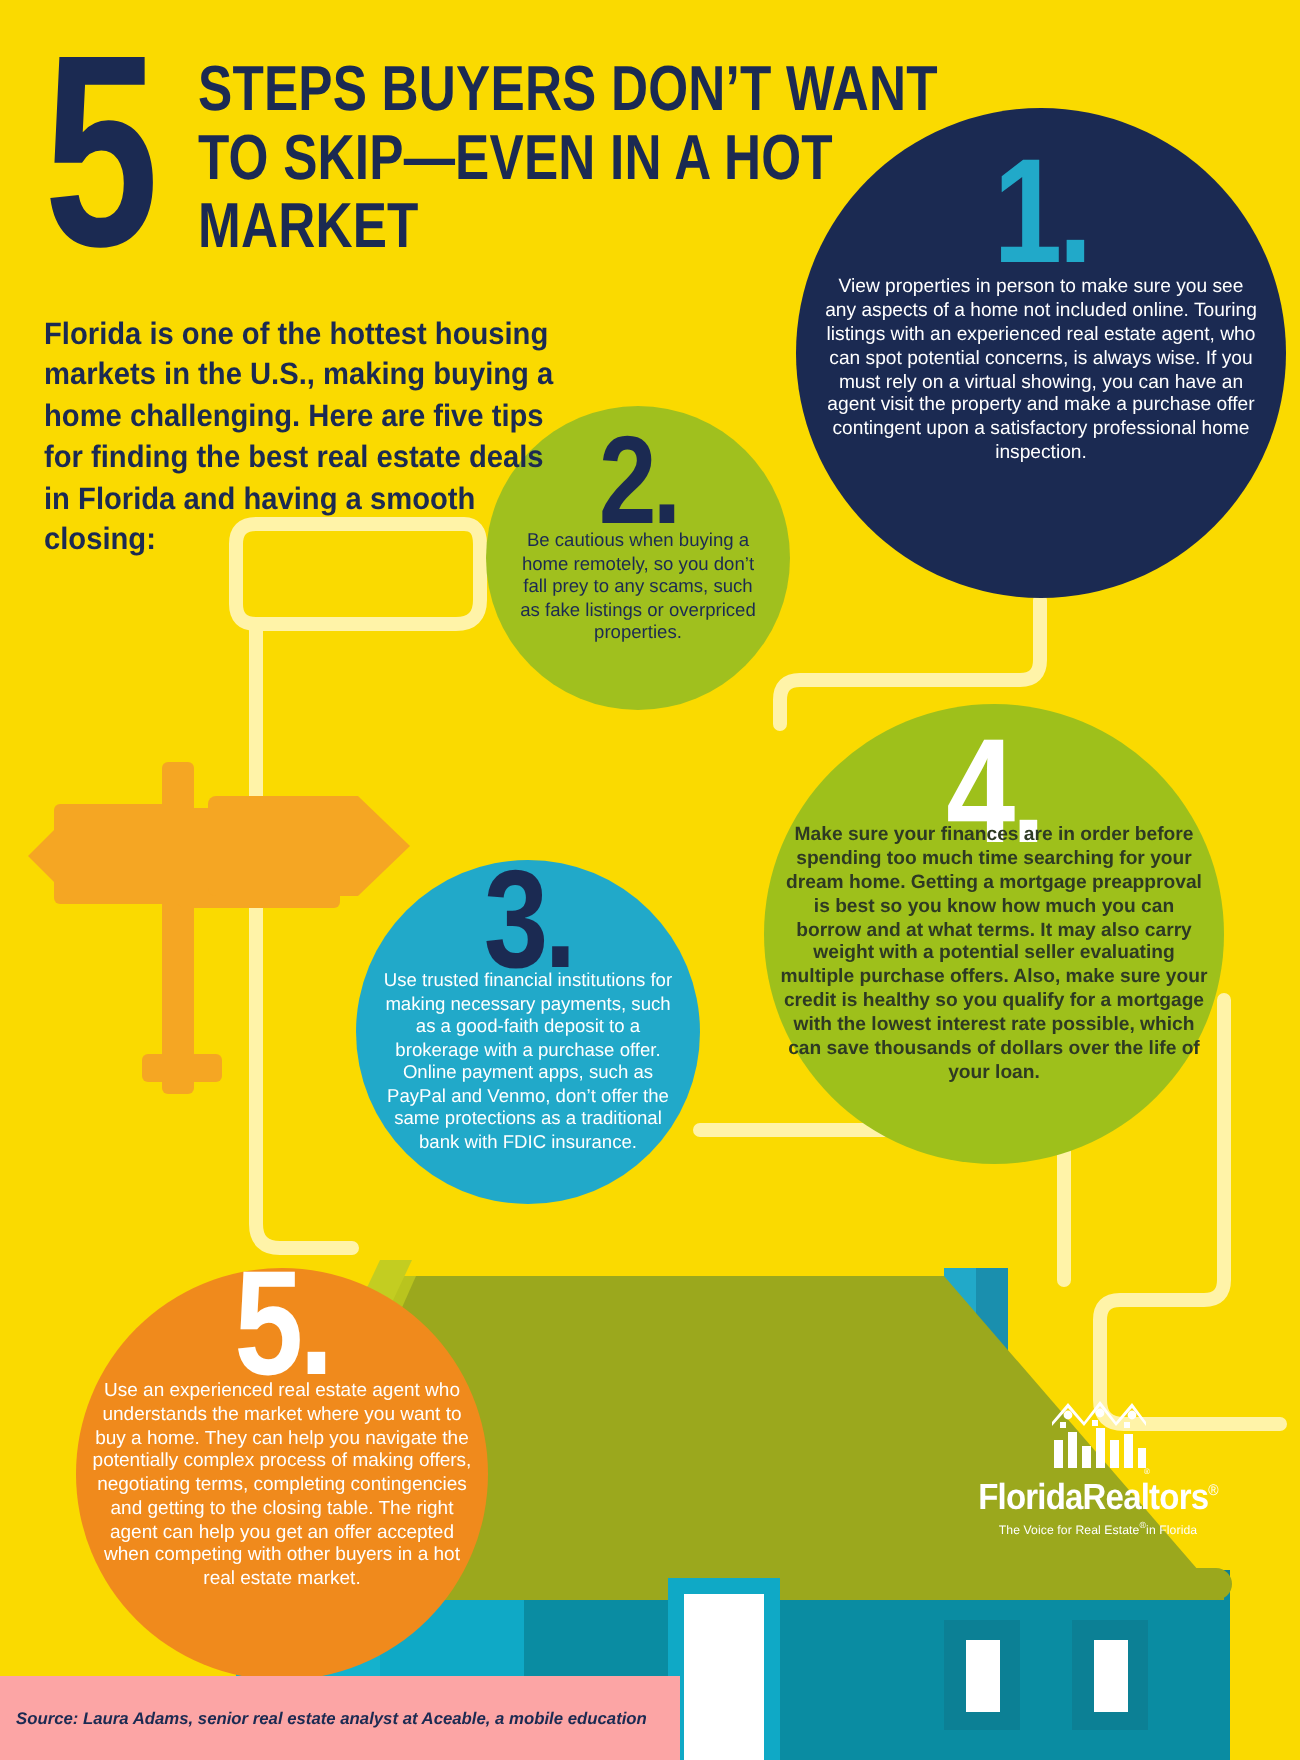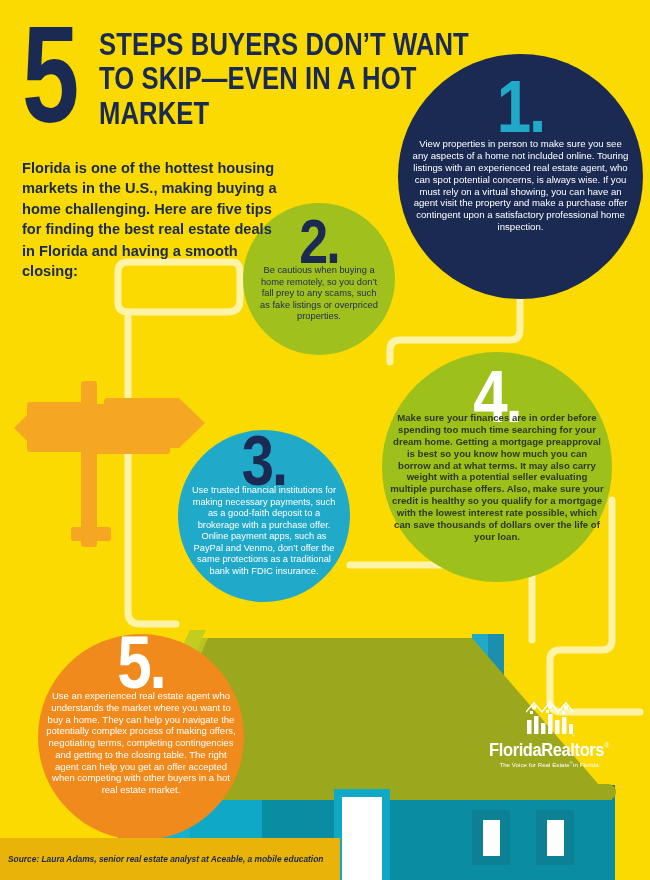--- a/index.html
+++ b/index.html
@@ -87,21 +87,21 @@
   #logo{position:absolute;z-index:7;left:484px;top:700px;width:130px;text-align:center;color:#fff;}
   #logo .mark{display:block;margin:0 auto 3px auto;}
   #logo .wordmark{font-size:16.5px;font-weight:700;letter-spacing:-.4px;line-height:1;transform:scaleY(1.1);transform-origin:center;}
   #logo .wordmark sup{font-size:7px;vertical-align:super;font-weight:400;}
   #logo .tagline{font-size:6.1px;margin-top:3px;letter-spacing:.05px;line-height:1;}
   #logo .tagline sup{font-size:4.4px;vertical-align:super;}
 
   
   #footer{
     position:absolute;z-index:8;left:0;bottom:0;width:340px;height:42px;
-    background:#eab308;
+    background:#fca5a5;
     display:flex;flex-direction:column;justify-content:center;
     padding-left:8px;box-sizing:border-box;
   }
   #footer div{
     font-style:italic;font-weight:700;font-size:8.4px;line-height:1.45;color:#1b2a52;
   }
 </style>
 </head>
 <body>
 

